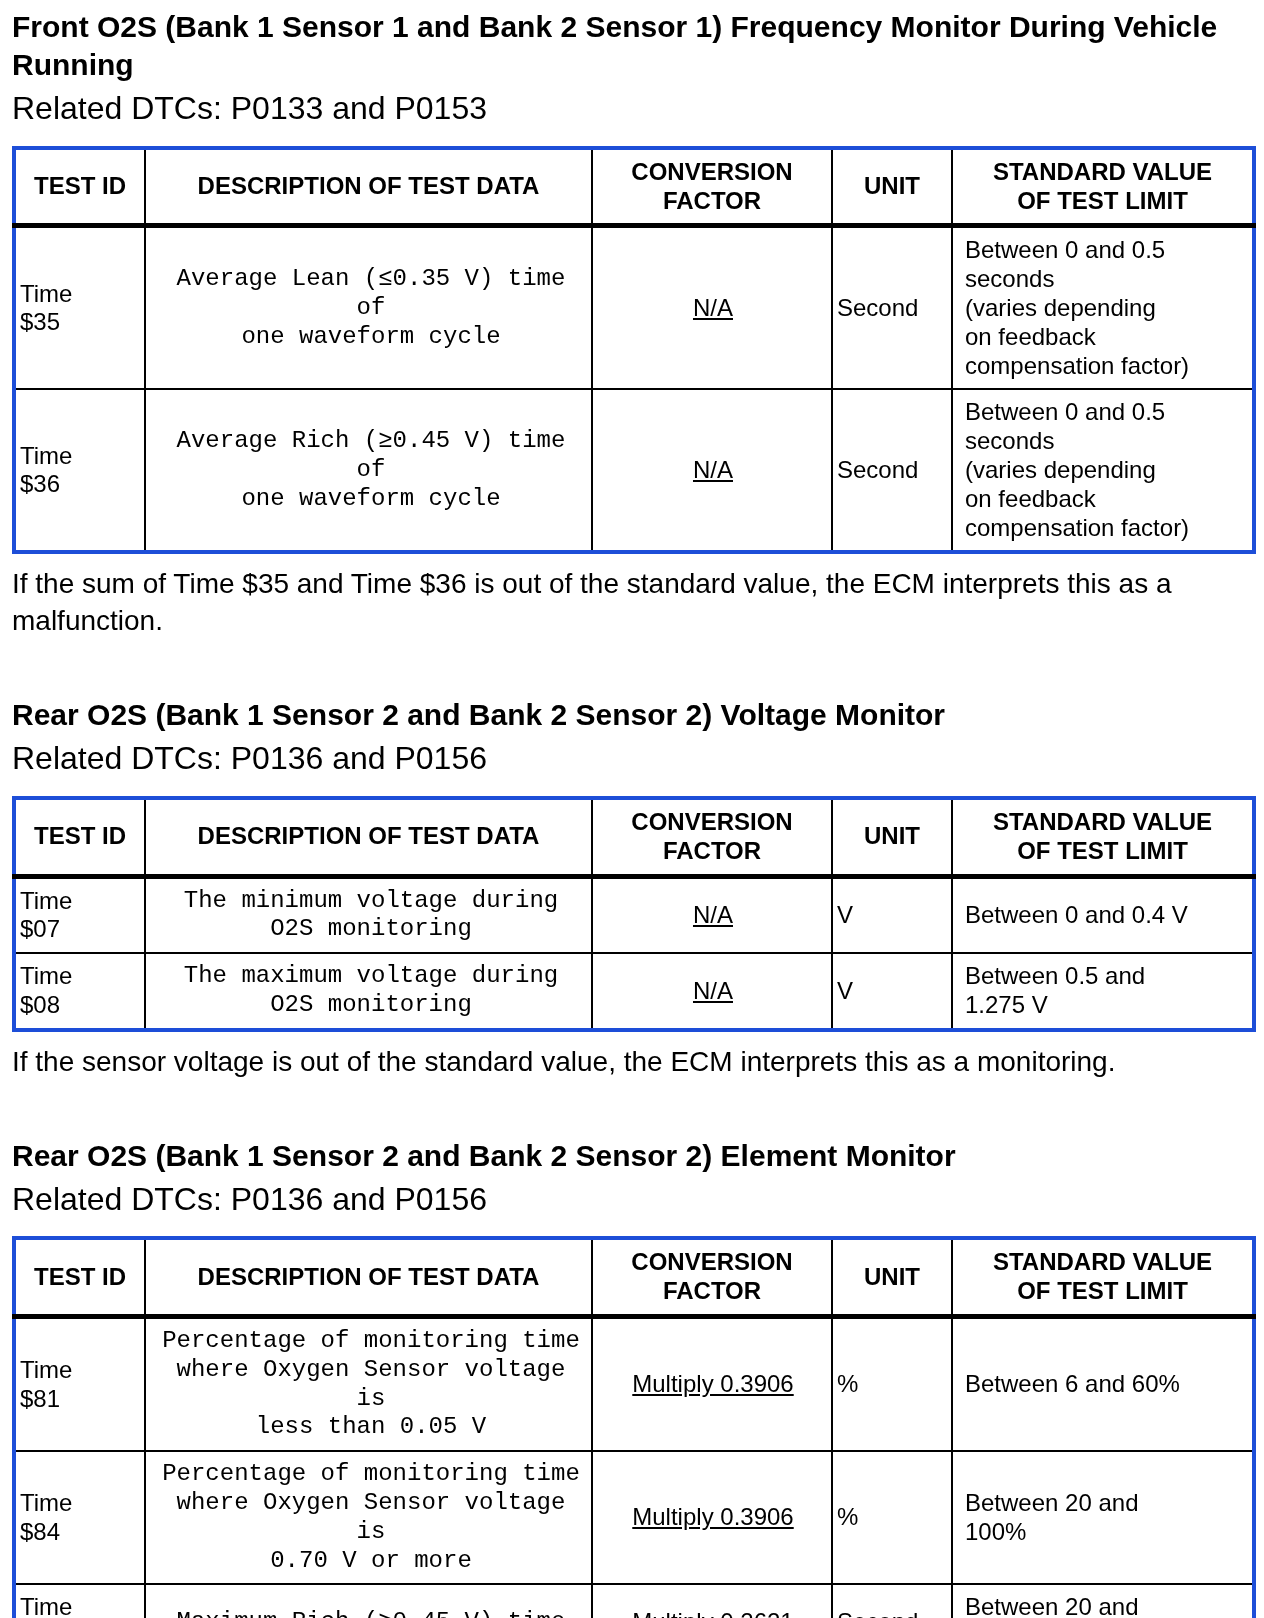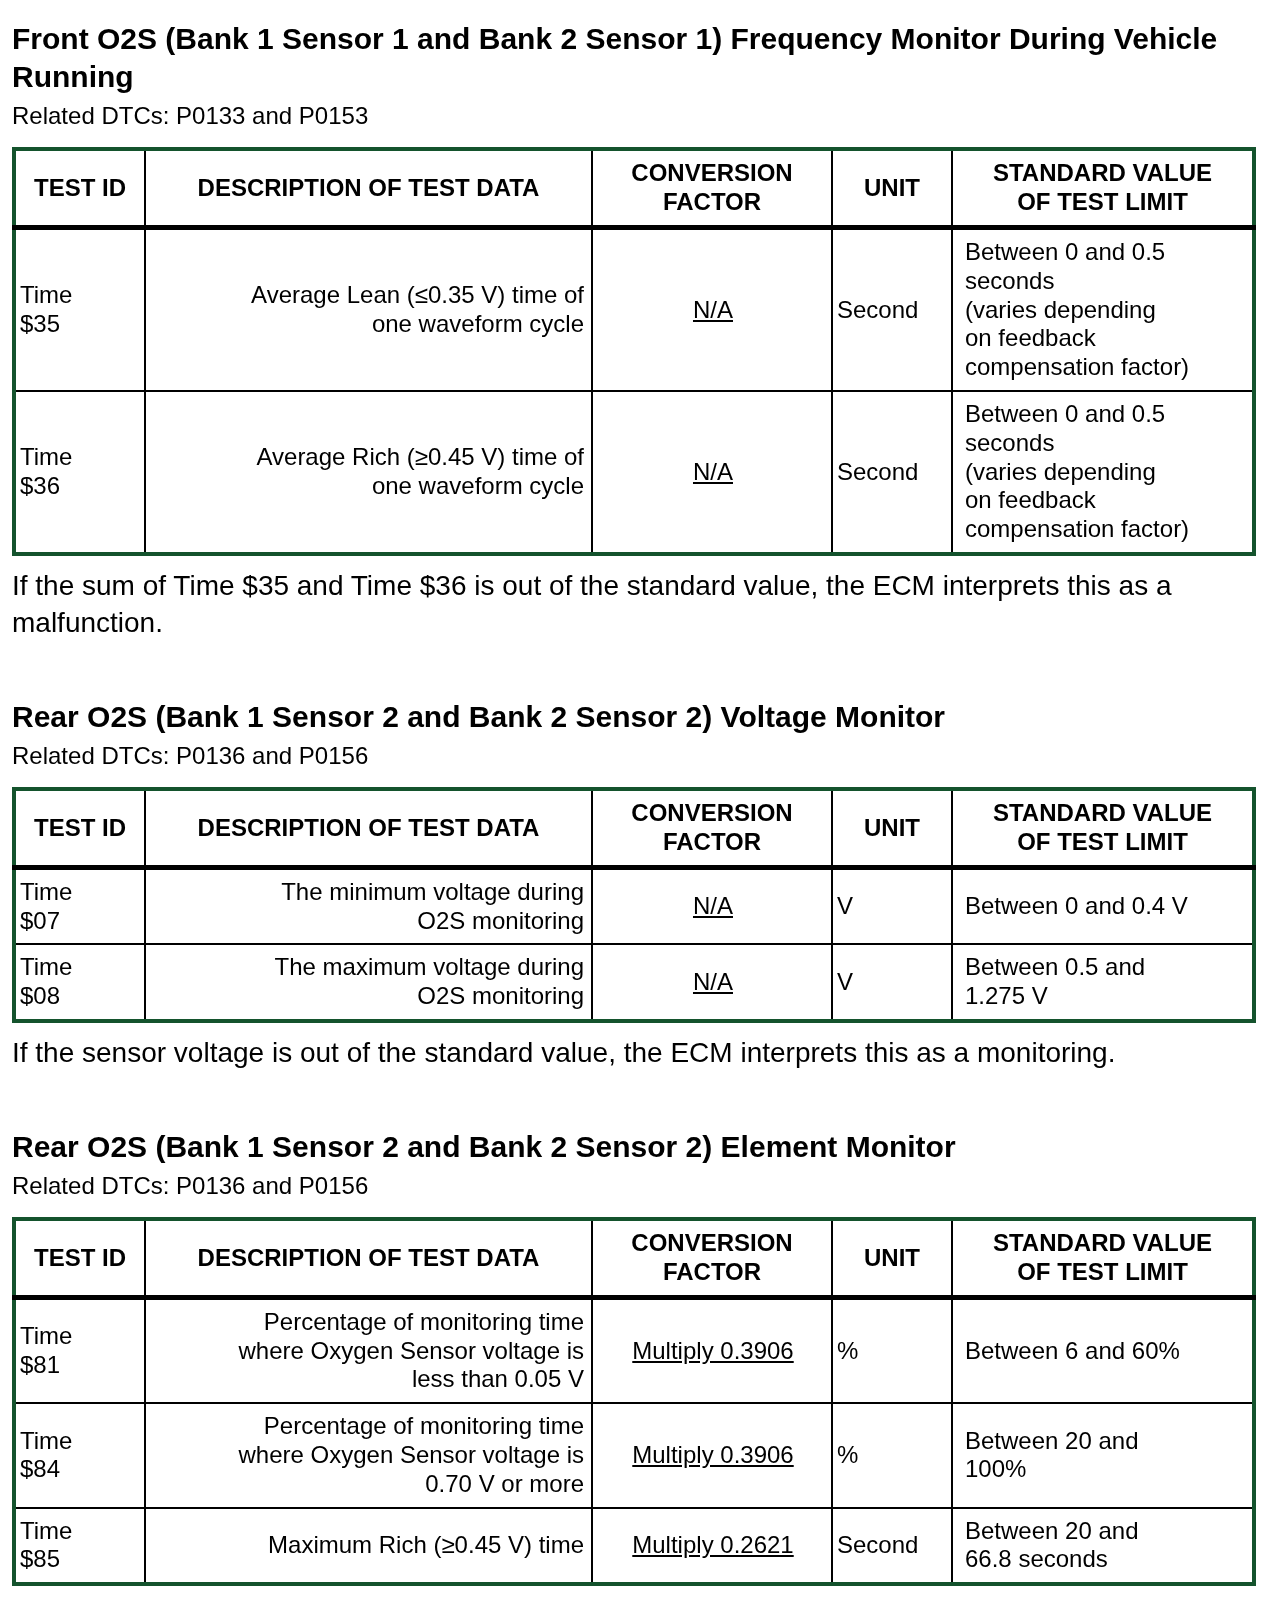--- a/index.html
+++ b/index.html
@@ -15,32 +15,32 @@
     min-height: 1618px;
     padding: 8px 12px 10px 12px;
     background: #ffffff;
   }
   .section { margin-bottom: 56px; }
   .section:last-child { margin-bottom: 0; }
   .section-title {
     font-size: 30px;
     font-weight: bold;
     line-height: 1.27;
-    margin: 12px 0 4px 0;
+    margin: 0 0 4px 0;
   }
   .dtcs {
-    font-size: 24px;
+    font-size: 32px;
     line-height: 1.3;
     margin: 0 0 16px 0;
   }
   table.data-table {
     border-collapse: collapse;
     table-layout: fixed;
     width: 1240px;
-    border: 4px solid #14532d;
+    border: 4px solid #1d4ed8;
   }
   .data-table col.w0 { width: 131px; }
   .data-table col.w1 { width: 447px; }
   .data-table col.w2 { width: 240px; }
   .data-table col.w3 { width: 120px; }
   .data-table col.w4 { width: 302px; }
   .data-table th {
     font-size: 24px;
     font-weight: bold;
     text-align: center;
@@ -53,21 +53,21 @@
   }
   .data-table td {
     font-size: 24px;
     padding: 8px 7px;
     border: 2px solid #000;
     vertical-align: middle;
     white-space: pre-line;
     line-height: 1.2;
   }
   .data-table td.c0 { text-align: left; padding-left: 4px; padding-right: 4px; }
-  .data-table td.c1 { text-align: right; padding-left: 12px; }
+  .data-table td.c1 { text-align: center; padding-left: 12px; font-family: Liberation Mono, monospace; }
   .data-table td.c2 { text-align: center; padding-left: 8px; padding-right: 6px; text-decoration: underline; }
   .data-table td.c3 { text-align: left; padding-left: 4px; padding-right: 4px; }
   .data-table td.c4 { text-align: left; padding-left: 12px; }
   .note {
     font-size: 28px;
     line-height: 1.32;
     margin: 12px 0 0 0;
   }
 </style>
 </head>

